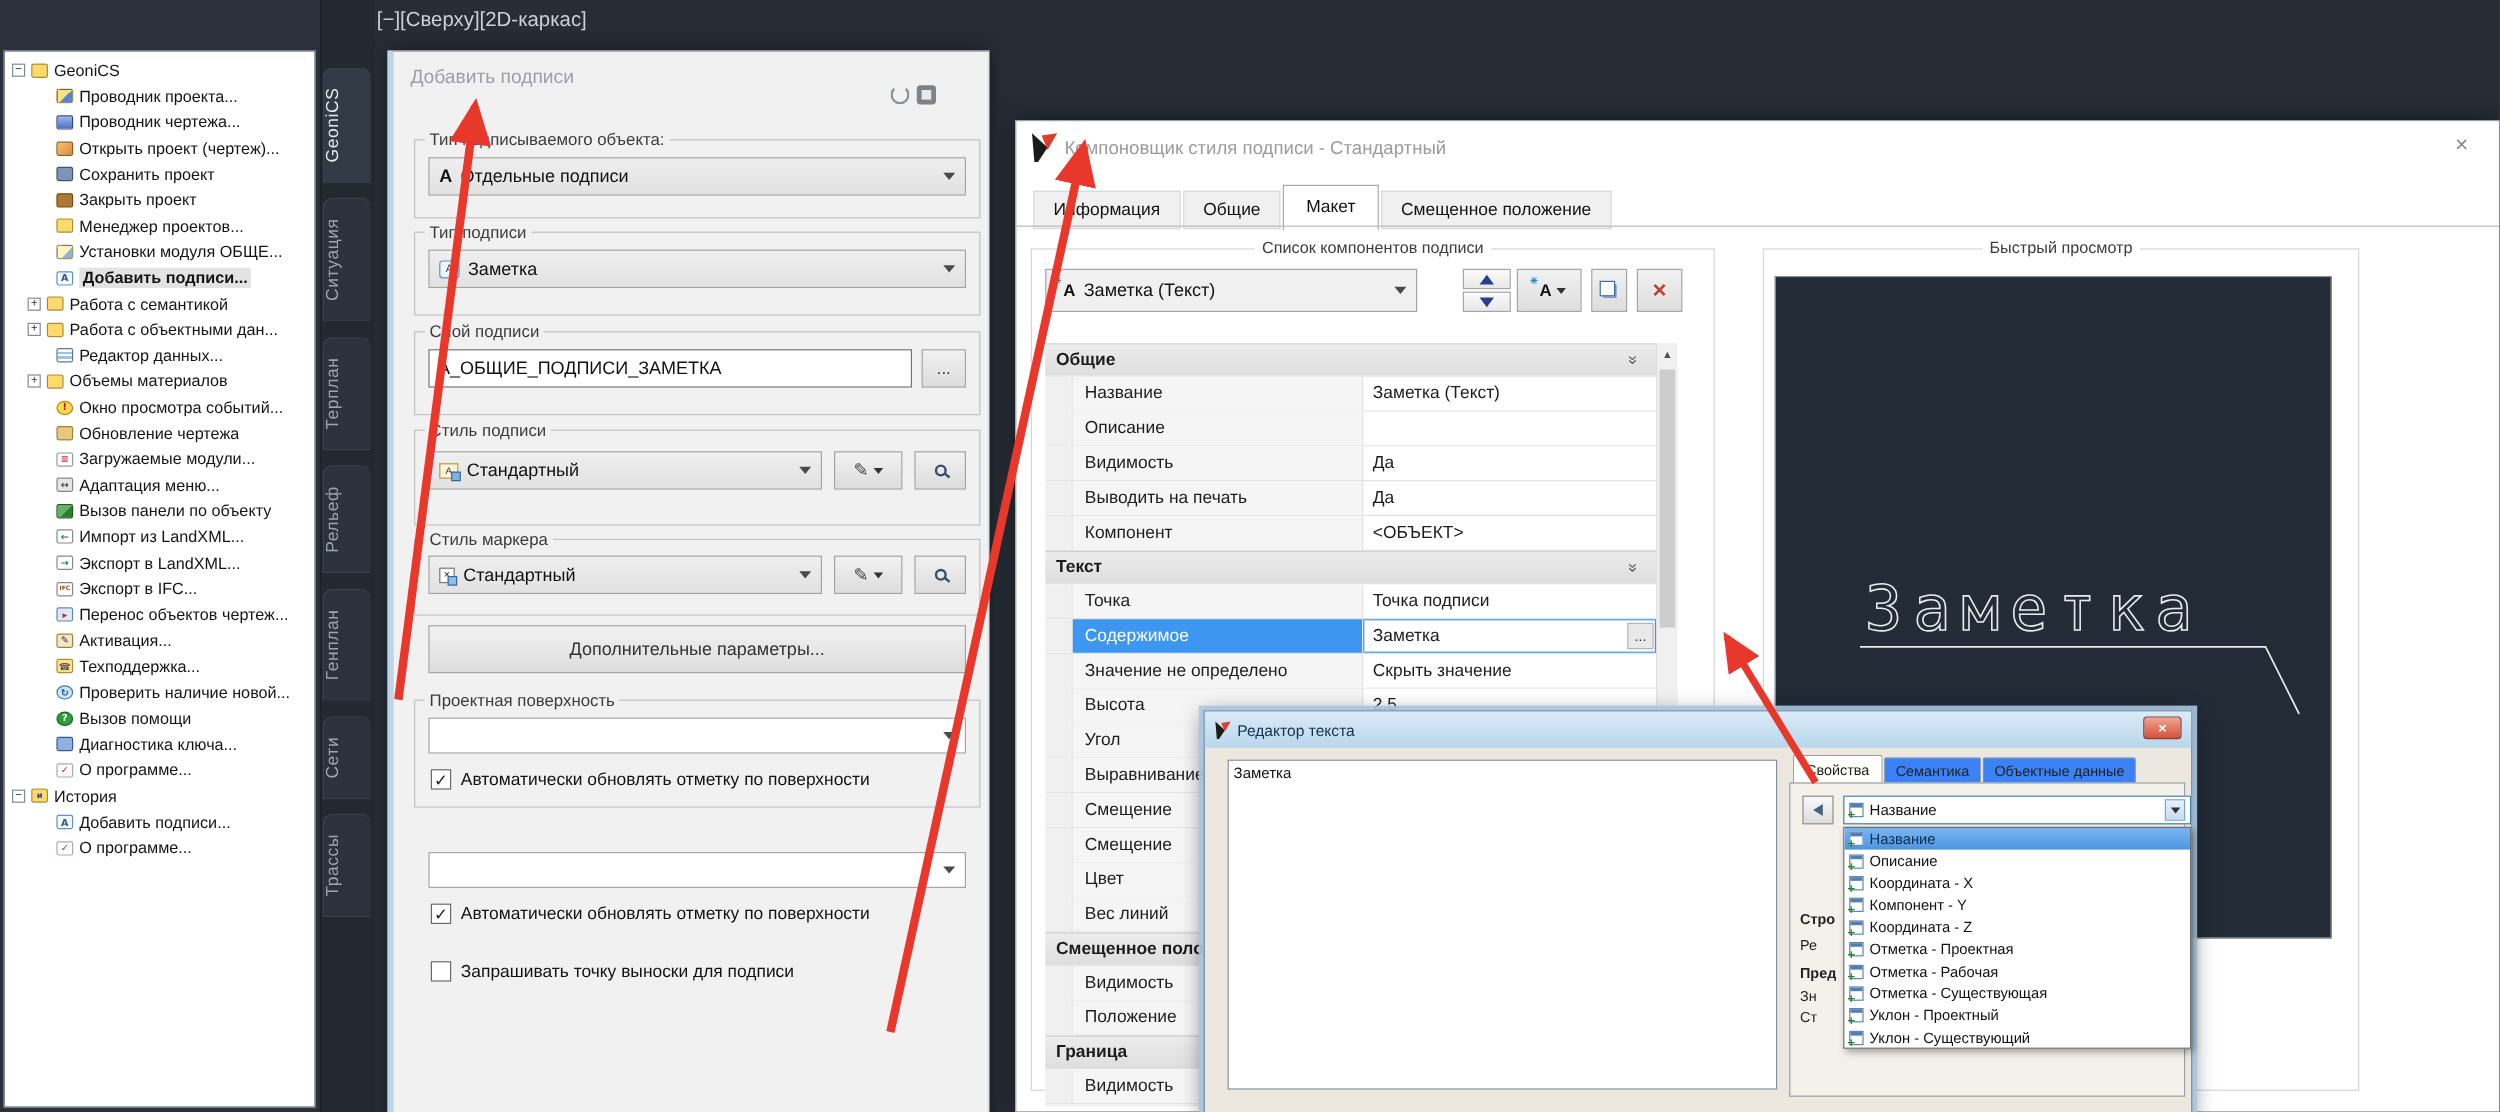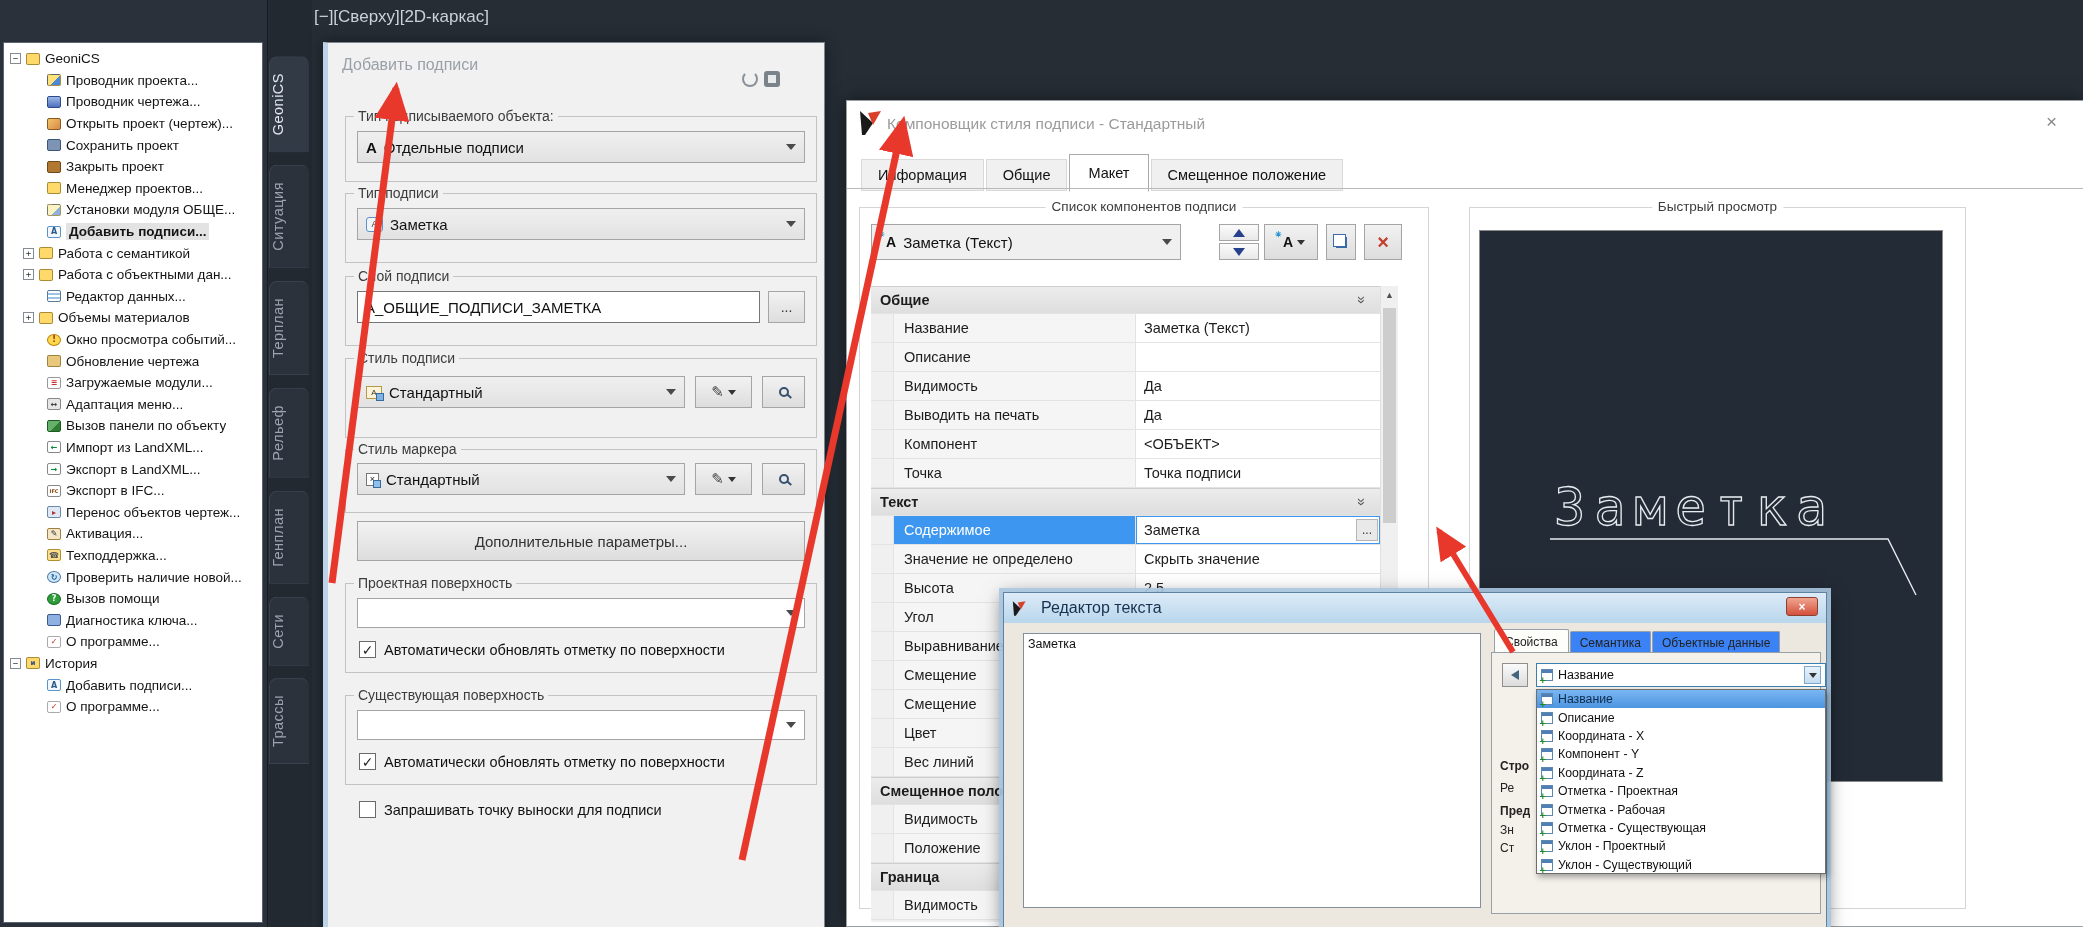--- a/index.html
+++ b/index.html
@@ -192,21 +192,21 @@
   .vscroll .sthumb { position:absolute; left:2px; right:2px; top:22px; height:215px; background:#cdcdcd; }
 
   
   .preview-canvas { position:absolute; background:#232b36; border:1px solid #8a8a8a; }
 
   
   .dlg-edit { position:absolute; left:1003px; top:592px; width:824px; height:340px;
               background:#ece8df; border:1px solid #5f82a0; box-shadow:0 0 0 4px rgba(168,198,224,.9), 0 4px 18px rgba(0,0,0,.55); }
   .edit-title { position:absolute; left:0; top:0; right:0; height:30px;
                 background:linear-gradient(#dcebf8,#b9d6ec); display:flex; align-items:center;
-                padding-left:8px; gap:14px; font-size:16px; color:#15324f; }
+                padding-left:8px; gap:4px; font-size:13px; color:#15324f; }
   .aero-close { position:absolute; right:8px; top:4px; width:32px; height:19px; border-radius:3px;
                 background:linear-gradient(#f0a590,#d4513c); border:1px solid #8c3f33;
                 color:#fff; font-weight:bold; font-size:12px; display:flex; align-items:center;
                 justify-content:center; }
   .edit-textarea { position:absolute; left:19px; top:40px; width:458px; height:275px;
                 background:#fff; border:1px solid #828f9c; font-size:12.5px; color:#111;
                 padding:3px 4px; font-family:"Liberation Sans",sans-serif; }
   .etabs { position:absolute; left:490px; top:36px; display:flex; align-items:flex-end; }
   .etab { padding:4px 9px; font-size:12px; color:#222; background:#3b82f6;
           border:1px solid #98a0a8; border-bottom:none; border-radius:2px 2px 0 0; margin-right:1px; }
@@ -546,23 +546,20 @@
       <span class="glabel">Проектная поверхность</span>
     </div>
     <div class="combo white" style="left:29px; top:555px; width:448px; height:30px;">
       <span class="chev"></span>
     </div>
     <div class="cbrow" style="left:31px; top:598px;">
       <span class="cbox on"></span>
       <span>Автоматически обновлять отметку по поверхности</span>
     </div>
 
-    <div class="group" style="left:17px; top:652px; width:472px; height:90px;">
-      <span class="glabel">Существующая поверхность</span>
-    </div>
     <div class="combo white" style="left:29px; top:667px; width:448px; height:30px;">
       <span class="chev"></span>
     </div>
     <div class="cbrow" style="left:31px; top:710px;">
       <span class="cbox on"></span>
       <span>Автоматически обновлять отметку по поверхности</span>
     </div>
 
     <div class="cbrow" style="left:31px; top:758px;">
       <span class="cbox"></span>
@@ -680,35 +677,35 @@
           <div class="grow row">
             <div class="ggut"></div>
             <div class="gl">Компонент</div>
             <div class="gv">
               <span>&lt;ОБЪЕКТ&gt;</span>
 
             </div>
 
           </div>
 
+          <div class="grow sec">
+            <div class="ggut"></div>
+            <div class="gl">Текст</div>
+
+            <span class="schev">»</span>
+          </div>
+
           <div class="grow row">
             <div class="ggut"></div>
             <div class="gl">Точка</div>
             <div class="gv">
               <span>Точка подписи</span>
 
             </div>
 
-          </div>
-
-          <div class="grow sec">
-            <div class="ggut"></div>
-            <div class="gl">Текст</div>
-
-            <span class="schev">»</span>
           </div>
 
           <div class="grow sel">
             <div class="ggut"></div>
             <div class="gl">Содержимое</div>
             <div class="gv">
               <span>Заметка</span>
               <span class="gbtn">...</span>
             </div>
 

